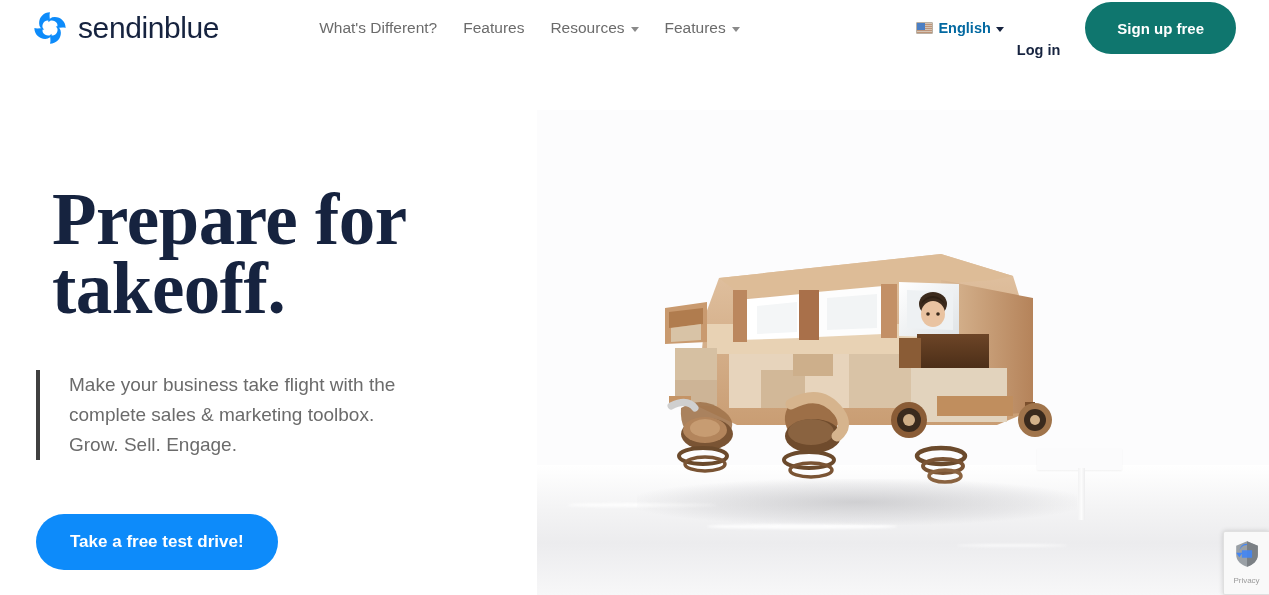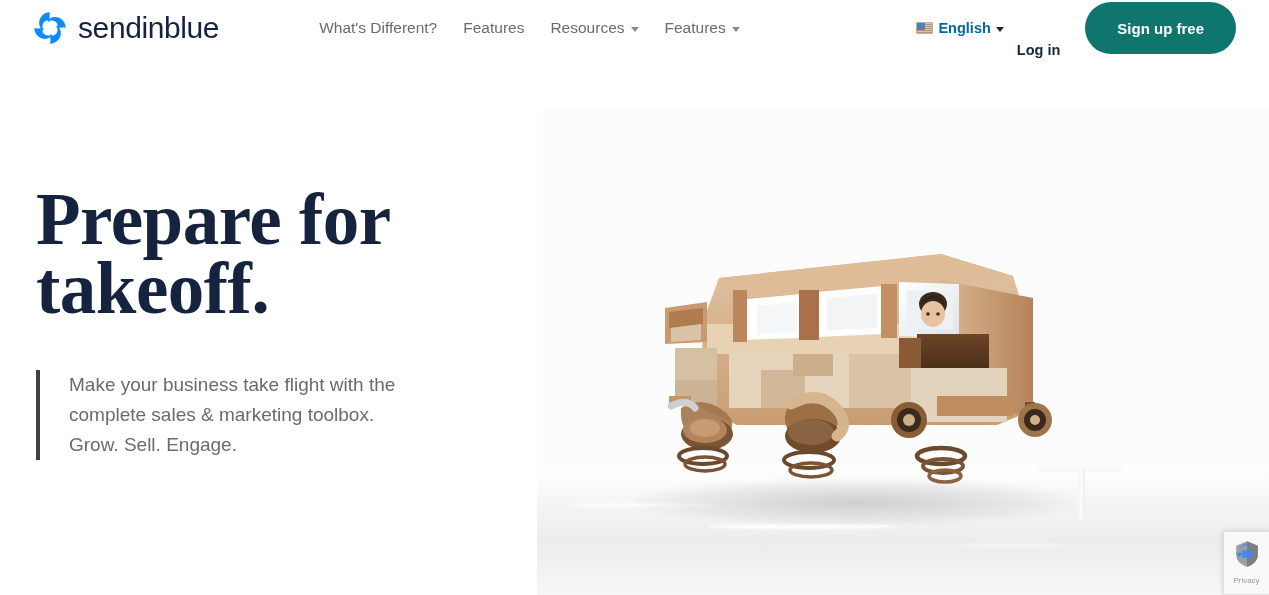--- a/index.html
+++ b/index.html
@@ -66,20 +66,21 @@
     font-family:"Liberation Sans", sans-serif;
   }
 
   
   .hero-left { position:absolute; left:36px; top:185px; width:470px; }
   .hero-title {
     font-family:"Liberation Serif", serif;
     font-size:73px; font-weight:700; line-height:0.95;
     color:#16233F; letter-spacing:-0.5px;
     white-space:pre-line;
+    margin-left:16px;
   }
   .hero-sub-wrap {
     margin-top:46px; border-left:4px solid #404040;
     padding-left:29px; max-width:420px;
   }
   .hero-sub {
     font-size:19px; line-height:1.58; color:#6B6B6B;
     white-space:pre-line;
   }
   .cta {
@@ -184,20 +185,21 @@
   </div>
 
   <div class="hero-left">
     <h1 class="hero-title">Prepare for
 takeoff.</h1>
     <div class="hero-sub-wrap">
       <p class="hero-sub">Make your business take flight with the
 complete sales &amp; marketing toolbox.
 Grow. Sell. Engage.</p>
     </div>
+    <button class="cta">Take a free test drive!</button>
   </div>
 
   <div class="hero-panel">
     <div class="ground"></div>
     <div class="ground-streak" style="left:30px;bottom:88px;width:150px;height:4px;"></div>
     <div class="ground-streak" style="left:170px;bottom:66px;width:190px;height:5px;"></div>
     <div class="ground-streak" style="left:420px;bottom:48px;width:110px;height:3px;opacity:.6;"></div>
     <div class="van-shadow"></div>
 
     <div class="sign"></div>

